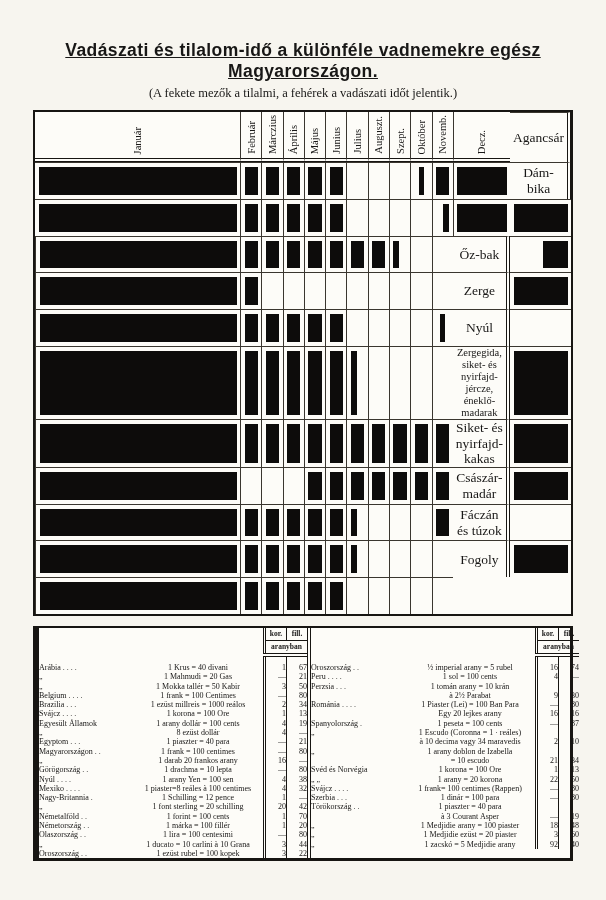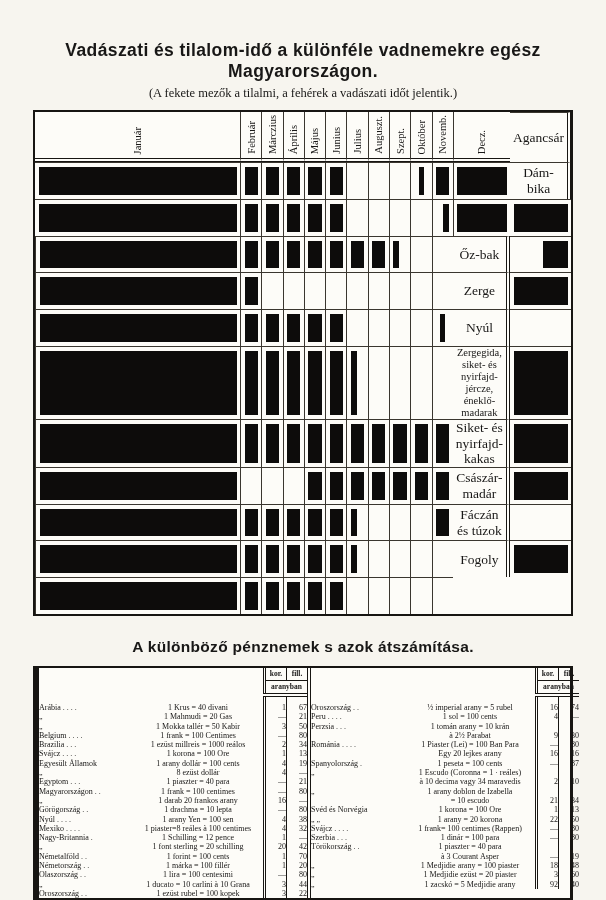--- a/index.html
+++ b/index.html
@@ -12,20 +12,21 @@
     overflow:hidden;
   }
   
   .main-title{
     padding-top:40px;
     text-align:center;
     font-family:"Liberation Sans", sans-serif;
     font-weight:bold;
     font-size:17.5px;
     letter-spacing:.4px;
+    text-decoration:underline;
   }
   .sub-title{
     text-align:center;
     font-size:12.5px;
     margin-top:4px;
   }
   
   .ht{
     width:540px;height:506px;
     margin:9px auto 0;
@@ -506,21 +507,20 @@
       <div class="ht-cell">
         <div class="bar" style="background: rgb(13, 12, 11);"></div>
       </div>
       <div class="ht-cell"></div>
       <div class="ht-cell"></div>
       <div class="ht-cell"></div>
       <div class="ht-cell"></div>
       <div class="ht-cell"></div>
     </div>
 
-  <div class="cur-title">A különböző pénznemek s azok átszámítása.</div>
 
   <div class="cur-wrap">
     <div class="cur-half left">
         <table class="cur">
           <tbody>
             <tr class="h1">
               <td class="c-country" colspan="1"></td>
               <td class="c-conv"></td>
               <td class="c-kor">kor.</td>
               <td class="c-fill">fill.</td>

